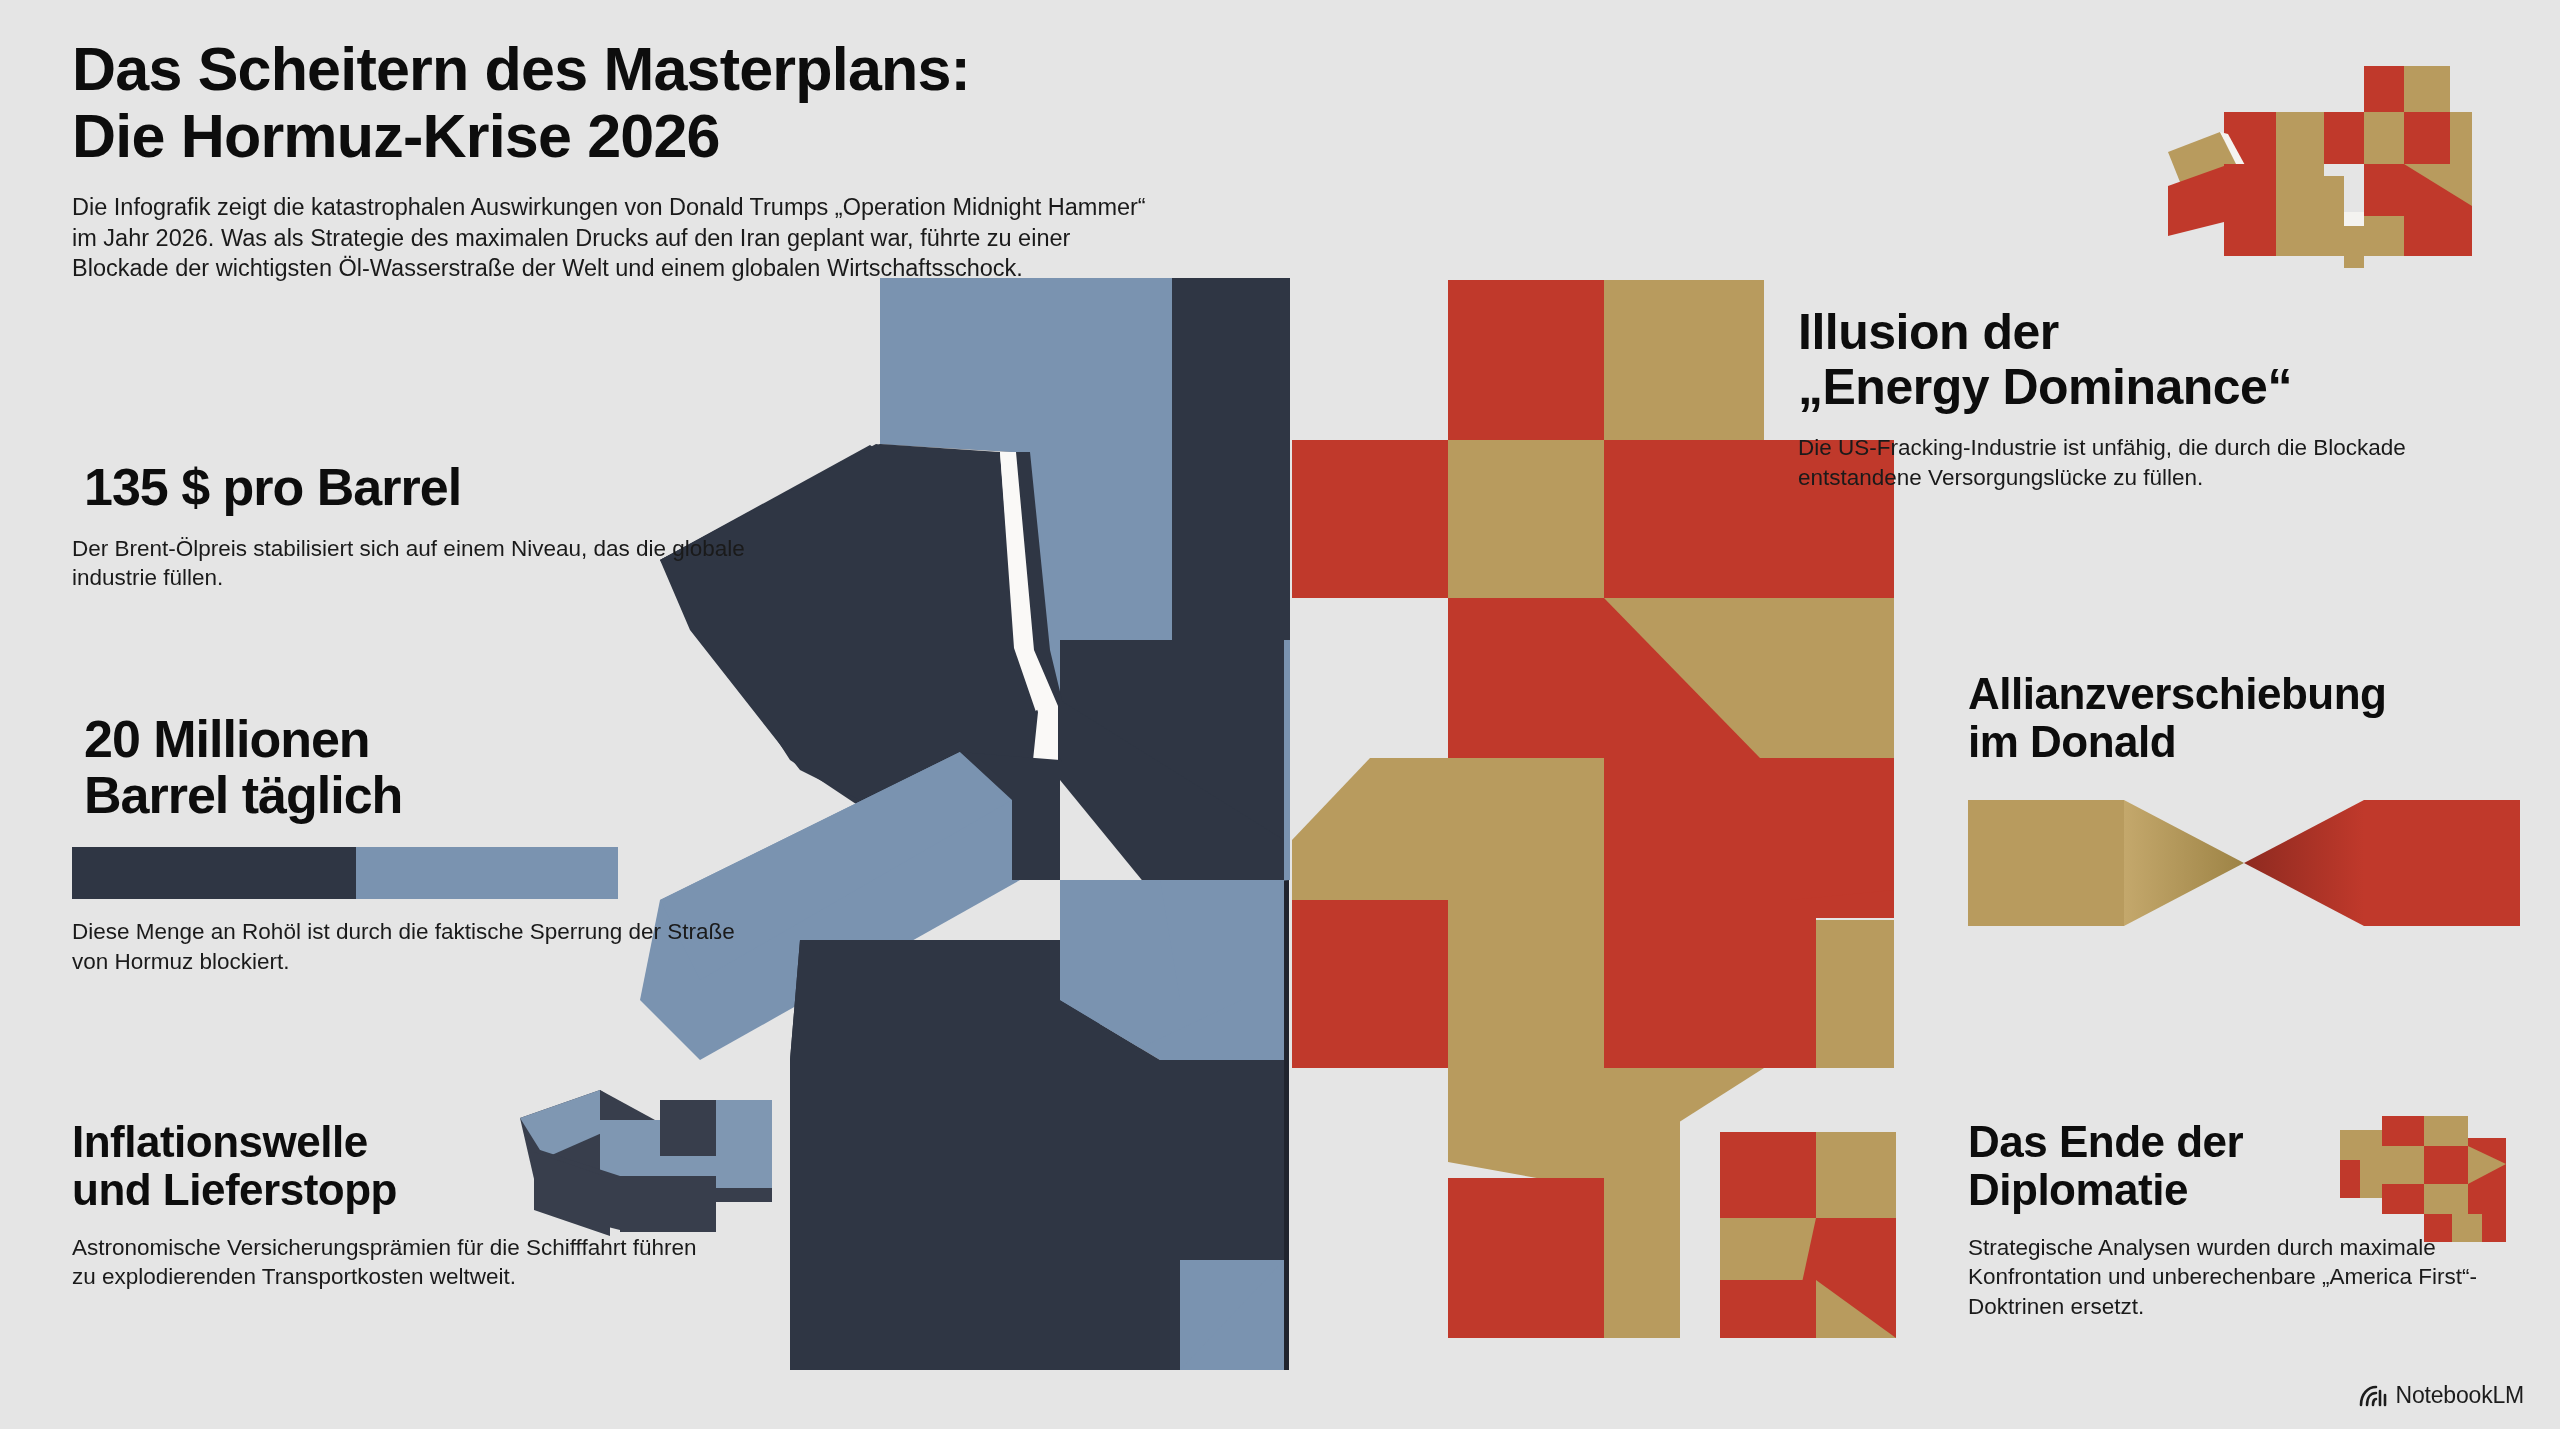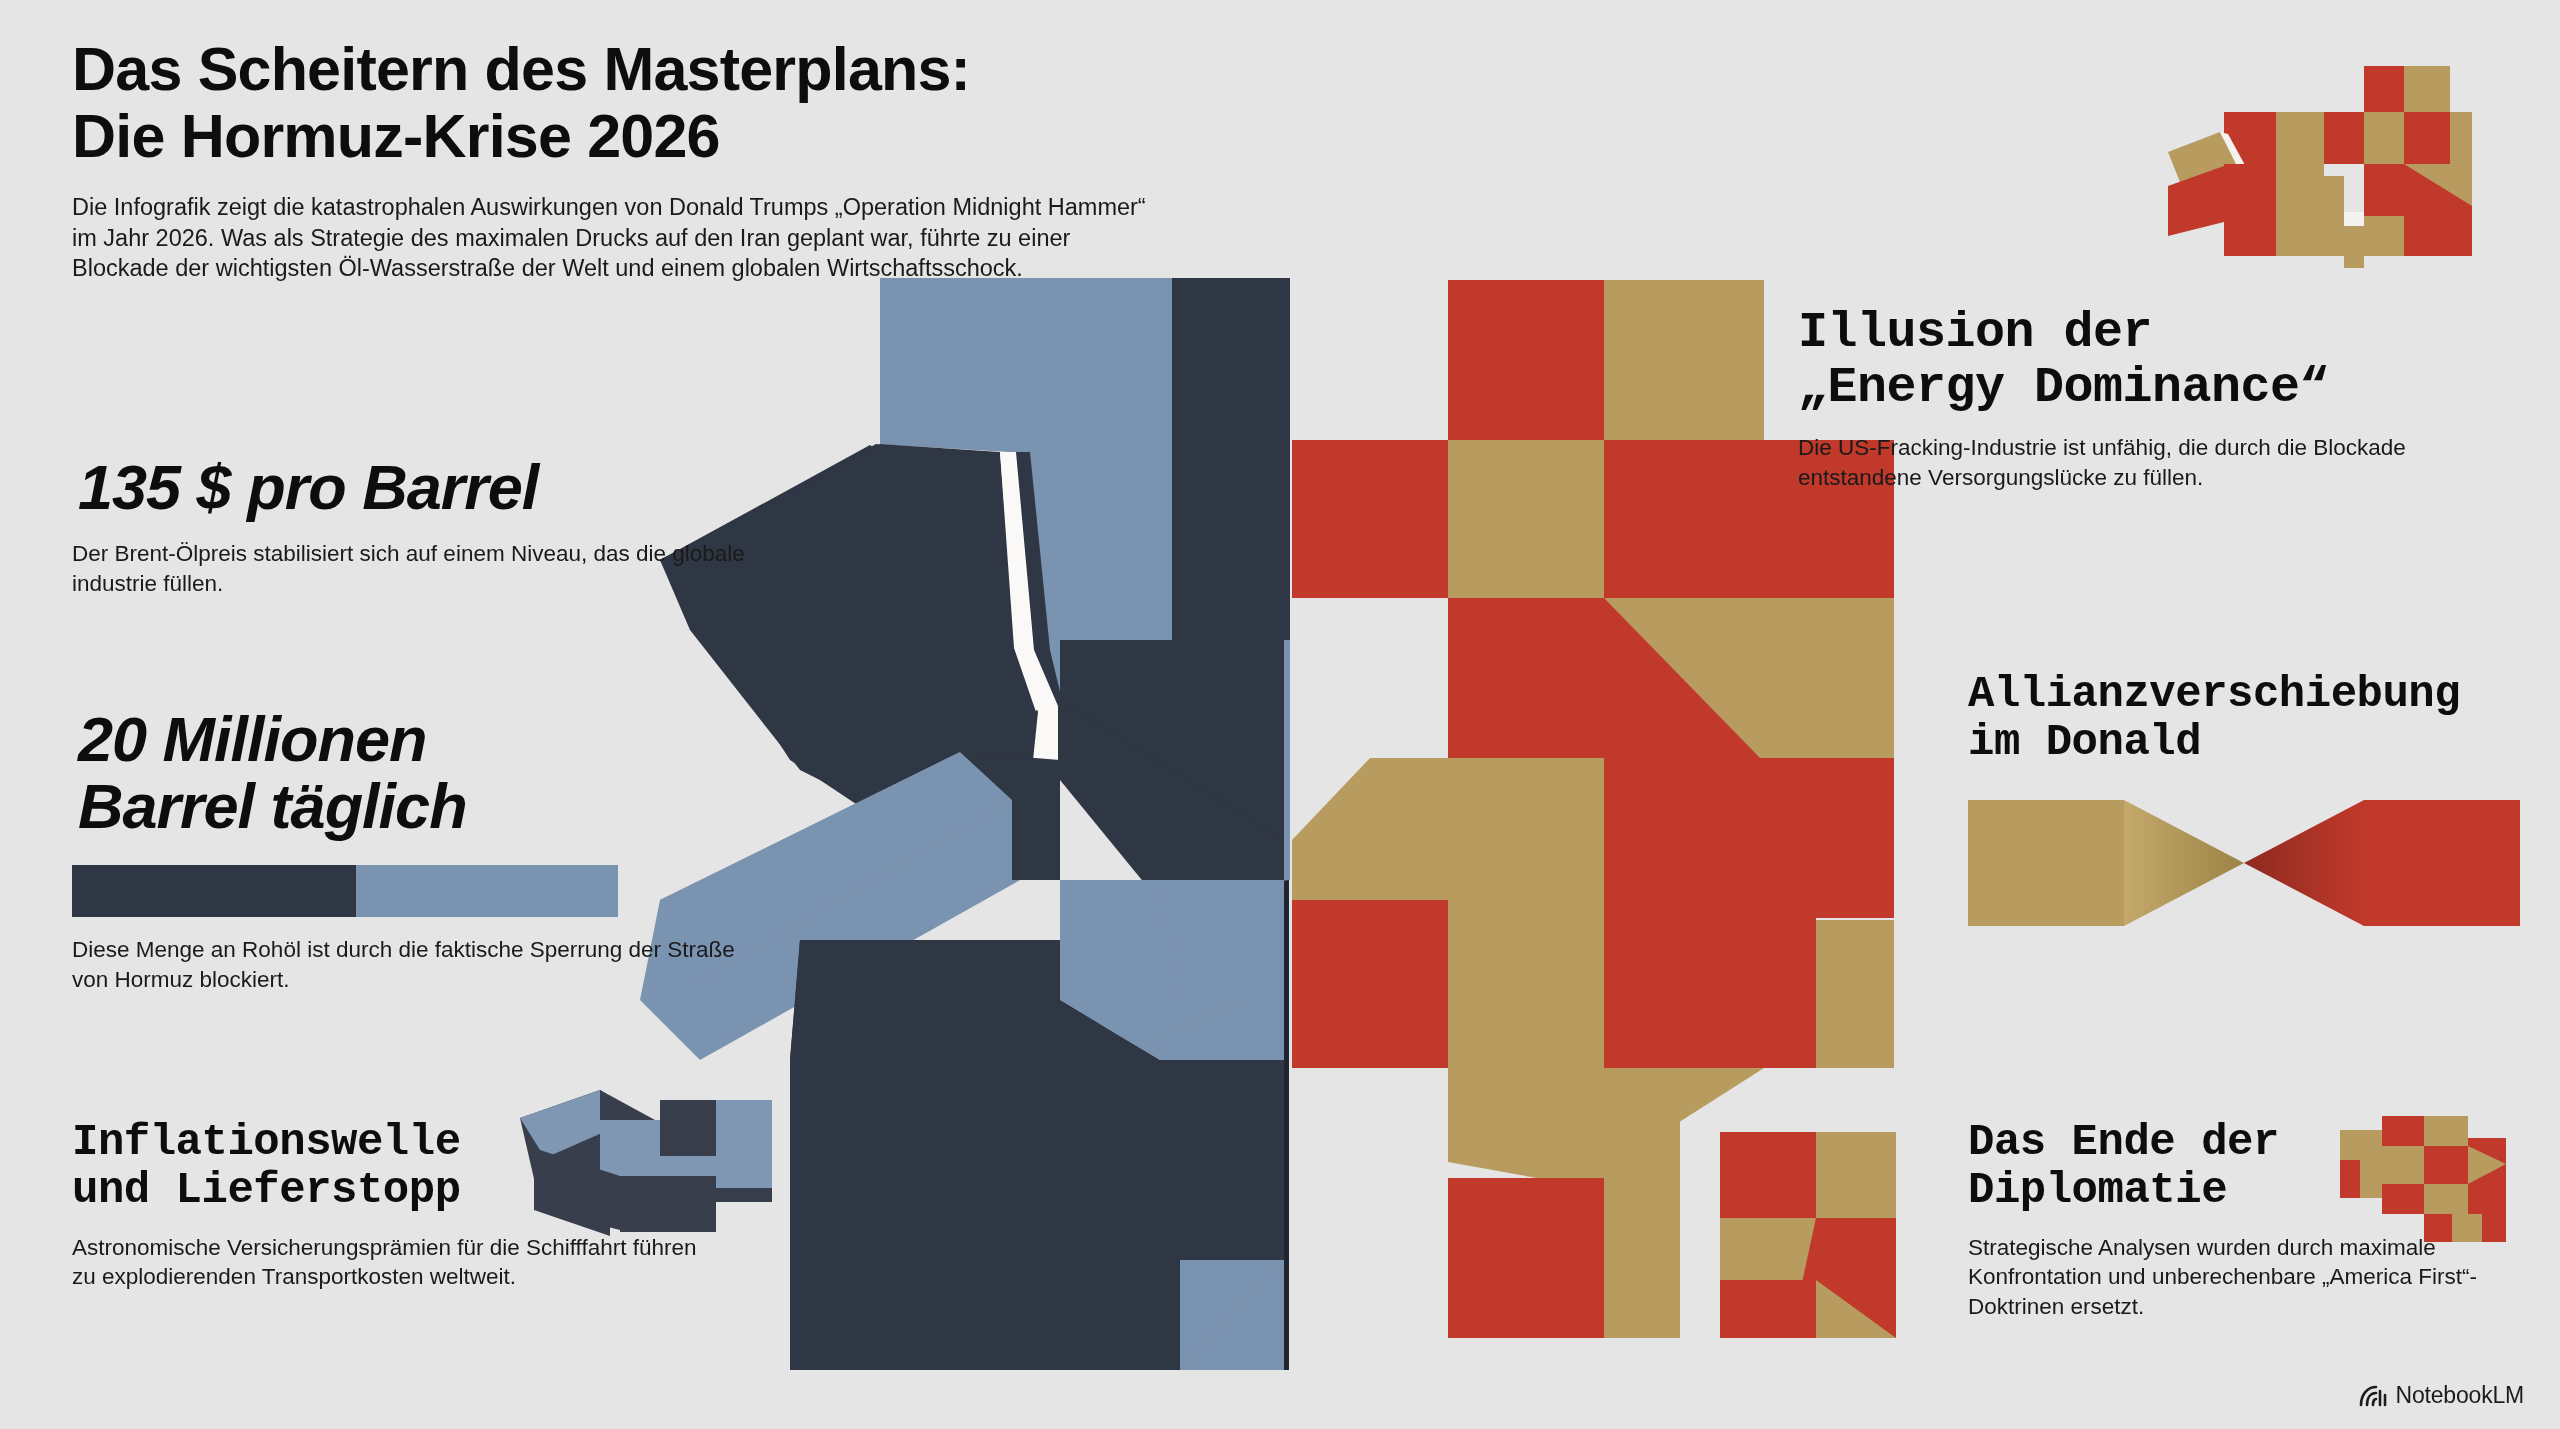--- a/index.html
+++ b/index.html
@@ -41,36 +41,34 @@
   .intro {
     margin: 22px 0 0 0;
     font-size: 23.5px;
     line-height: 1.30;
     max-width: 1090px;
     color: #1a1a1a;
     font-weight: 400;
   }
 
   .stat-number {
-    font-size: 63px;
+    font-size: 52px;
     font-weight: 700;
     line-height: 1.07;
     letter-spacing: -1px;
-    margin: 6px;
+    margin: 12px;
     color: #0d0d0d;
-    font-style: italic;
   }
   .sec-head {
     font-size: 44px;
     font-weight: 700;
     line-height: 1.10;
     letter-spacing: -0.5px;
     margin: 0;
     color: #0d0d0d;
-    font-family: Liberation Mono, monospace;
   }
   .sec-head.big {
     font-size: 50px;
   }
   .body-text {
     font-size: 22.5px;
     line-height: 1.32;
     margin: 18px 0 0 0;
     color: #1a1a1a;
     font-weight: 400;

